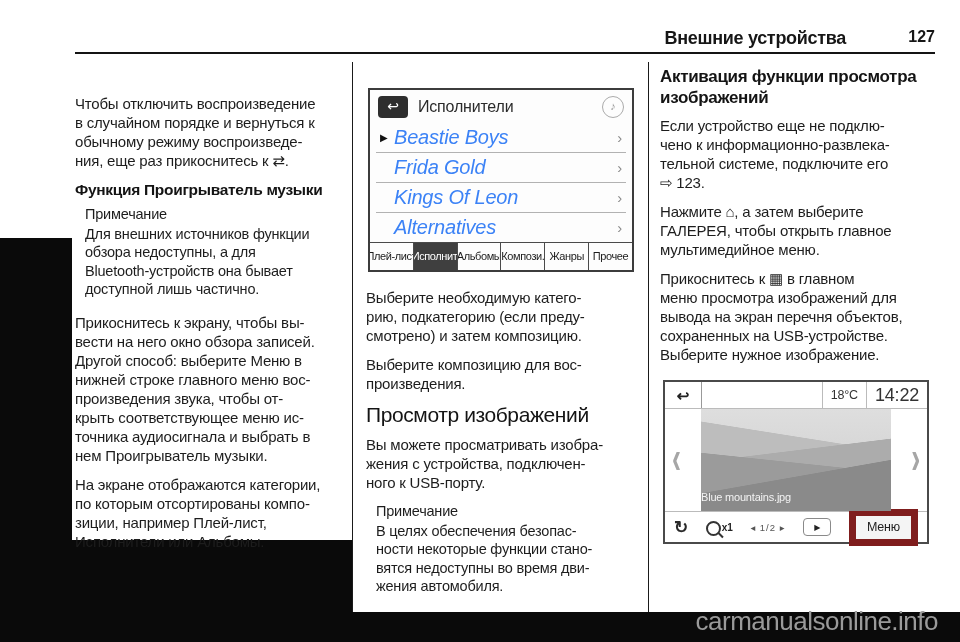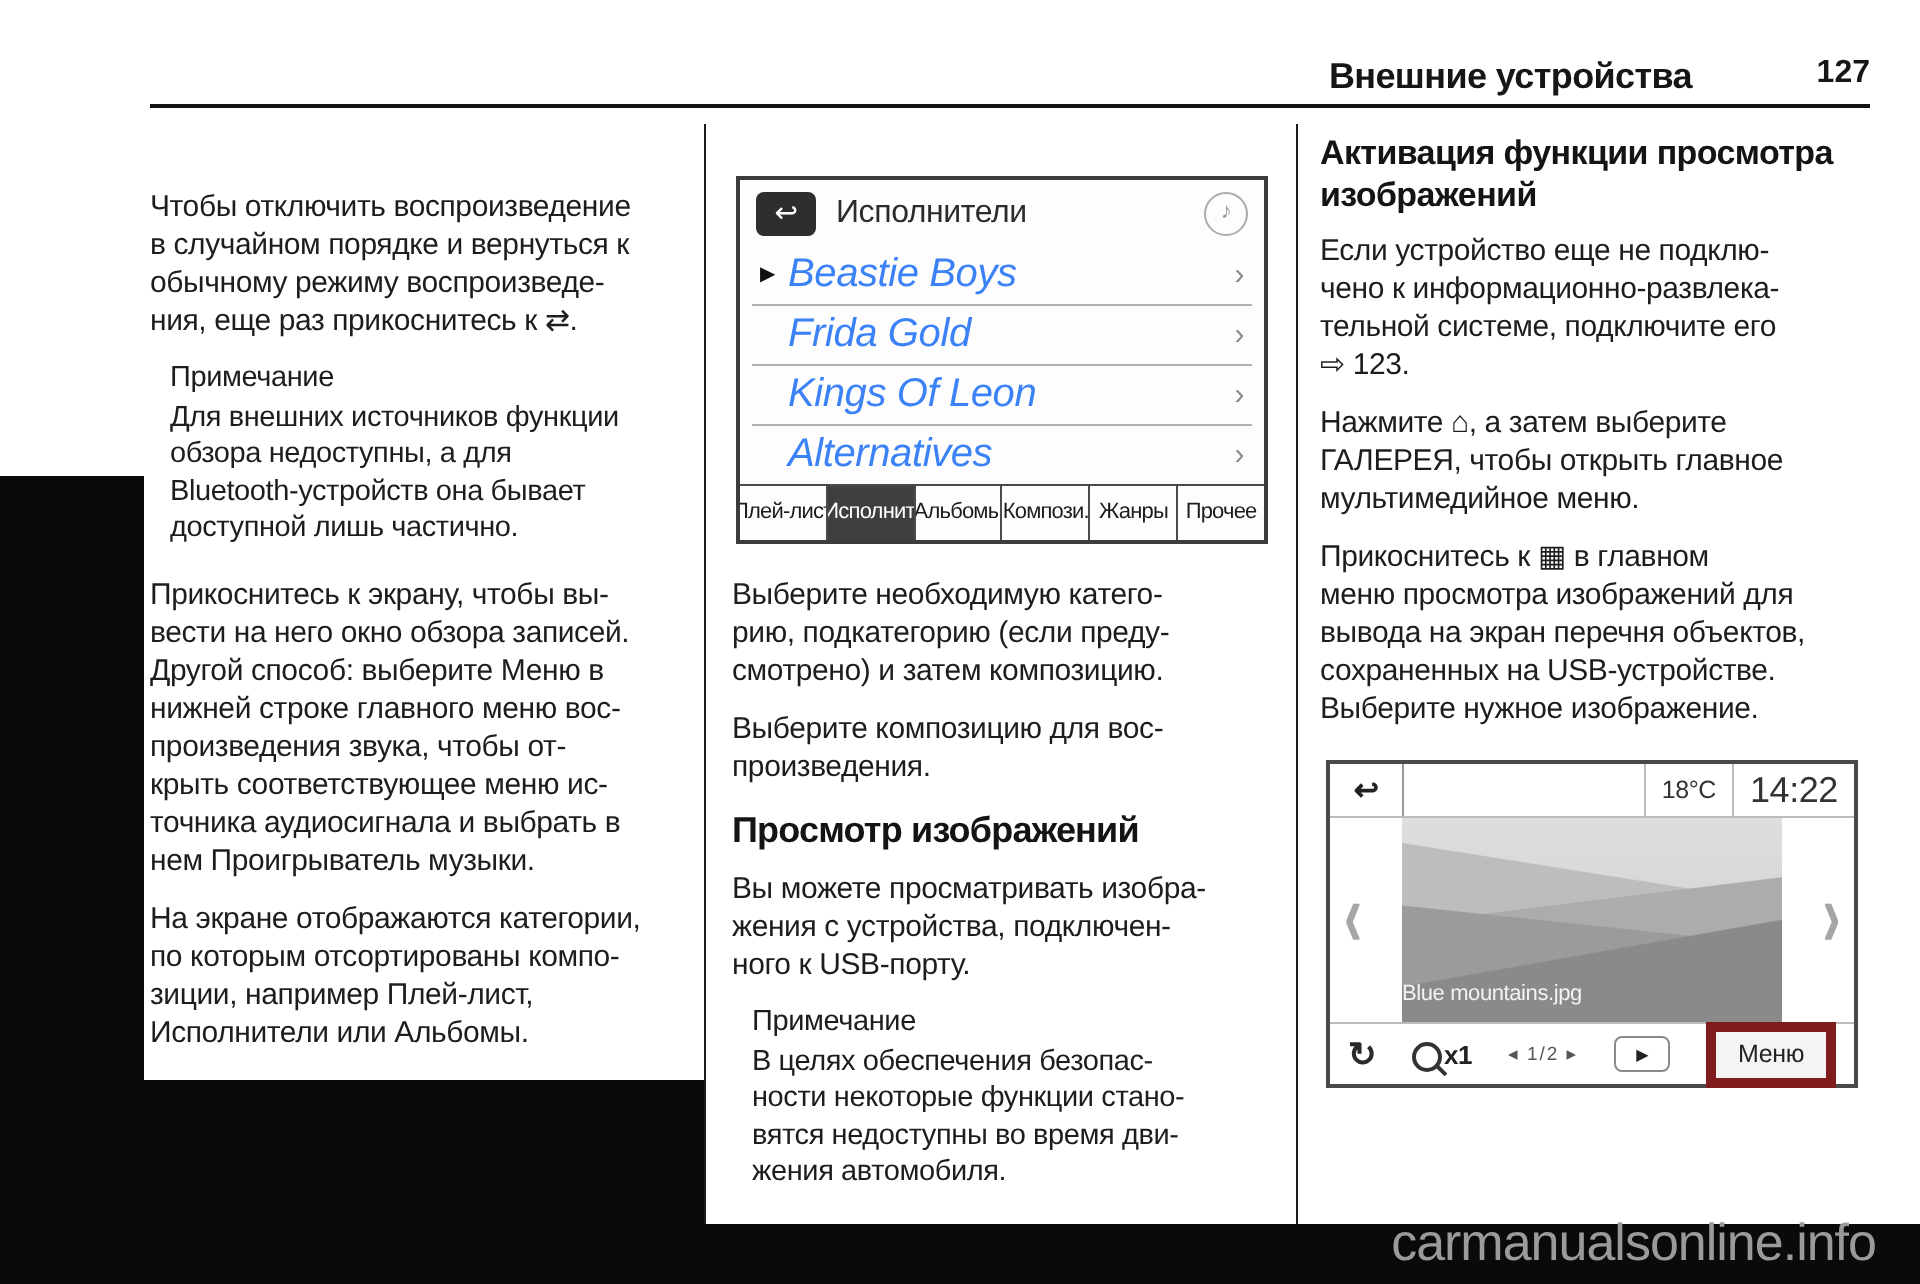--- a/index.html
+++ b/index.html
@@ -19,21 +19,21 @@
   .dark-bl{left:0;top:540px;width:352px;height:102px;}
   .dark-bottom{left:0;top:612px;width:960px;height:30px;}
   .watermark{position:absolute;right:22px;top:606px;font-size:26px;color:#9a9a9a;letter-spacing:-0.5px;z-index:6;}
   
   .col{position:absolute;top:66px;font-size:15px;line-height:19px;letter-spacing:-0.2px;}
   .col1{left:75px;width:270px;margin-top:28px;}
   .col2{left:366px;width:272px;}
   .col3{left:660px;width:278px;}
   p.body{white-space:pre-line;margin:0 0 10px 0;}
   h3.small{font-size:15.5px;font-weight:bold;margin:4px 0 6px 0;color:#141414;letter-spacing:-0.3px;}
-  h2.big{font-size:18px;font-weight:bold;margin:4px 0 8px 0;color:#141414;letter-spacing:-0.4px;line-height:24px;}
+  h2.big{font-size:21px;font-weight:normal;margin:4px 0 8px 0;color:#141414;letter-spacing:-0.4px;line-height:24px;}
   h3.col3h{font-size:17px;line-height:21px;font-weight:bold;white-space:pre-line;margin:0 0 8px 0;color:#141414;letter-spacing:-0.3px;}
   .note{margin:0 0 14px 10px;font-size:14.5px;line-height:18.5px;}
   .note .nlabel{display:block;margin-bottom:1px;}
   .note .ntext{white-space:pre-line;display:block;}
   
   .shot1{margin:22px 0 16px 2px;width:262px;border:2px solid #3c3c3c;background:#fdfdfd;}
   .s1-head{height:33px;display:flex;align-items:center;padding:0 8px;gap:10px;}
   .s1-back{width:30px;height:22px;background:#2e2e2e;border-radius:4px;color:#fff;display:flex;align-items:center;justify-content:center;font-size:14px;}
   .s1-title{font-size:16px;color:#2b2b2b;flex:1;}
   .s1-music{width:20px;height:20px;border:1px solid #ababab;border-radius:50%;color:#9a9a9a;font-size:11px;display:flex;align-items:center;justify-content:center;}
@@ -62,24 +62,24 @@
       linear-gradient(186deg, rgba(0,0,0,0) 52%, #9b9b9b 52.5%),
       linear-gradient(173deg, rgba(0,0,0,0) 42%, #acacac 42.5%),
       linear-gradient(189deg, rgba(0,0,0,0) 32%, #bdbdbd 32.5%),
       linear-gradient(#dedede, #cccccc);}
   .s2-caption{position:absolute;bottom:4px;left:0;width:100%;color:#f3f3f3;font-size:11px;}
   .s2-bar{height:30px;border-top:1px solid #bbb;display:flex;align-items:center;justify-content:space-between;padding:0 9px;}
   .s2-rotate{font-size:17px;font-weight:bold;color:#2a2a2a;}
   .s2-zoom{display:flex;align-items:flex-start;gap:1px;}
   .mag{position:relative;width:11px;height:11px;border:2px solid #333;border-radius:50%;display:inline-block;margin-top:3px;}
   .mag::after{content:"";position:absolute;width:7px;height:2px;background:#333;left:9px;top:11px;transform:rotate(45deg);}
-  .zoom-sup{font-size:13px;color:#222;font-weight:bold;}
+  .zoom-sup{font-size:10px;color:#222;font-weight:bold;}
   .s2-pager{font-size:9.5px;color:#555;letter-spacing:1px;}
   .s2-play{width:26px;height:16px;border:1px solid #8a8a8a;border-radius:4px;display:flex;align-items:center;justify-content:center;font-size:8px;color:#222;}
-  .s2-menu{border:5px solid #7f1d1d;background:#f4f4f4;font-size:12.5px;color:#222;padding:2px 11px;}
+  .s2-menu{border:7px solid #7f1d1d;background:#f4f4f4;font-size:12.5px;color:#222;padding:2px 11px;}
 </style>
 </head>
 <body>
 
 <div class="dark dark-left"></div>
 <div class="dark dark-bl"></div>
 <div class="dark dark-bottom"></div>
 <div class="watermark">carmanualsonline.info</div>
 
 <div class="hdr-title">Внешние устройства</div>
@@ -87,20 +87,21 @@
 <div class="hdr-rule"></div>
 
 <div class="colsep sep1"></div>
 <div class="colsep sep2"></div>
 
 <div class="col col1">
   <p class="body">Чтобы отключить воспроизведение
 в случайном порядке и вернуться к
 обычному режиму воспроизведе-
 ния, еще раз прикоснитесь к ⇄.</p>
+  <h3 class="small">Функция Проигрыватель музыки</h3>
   <div class="note">
     <span class="nlabel">Примечание</span>
     <span class="ntext">Для внешних источников функции
 обзора недоступны, а для
 Bluetooth-устройств она бывает
 доступной лишь частично.</span>
   </div>
   <p class="body">Прикоснитесь к экрану, чтобы вы-
 вести на него окно обзора записей.
 Другой способ: выберите Меню в

